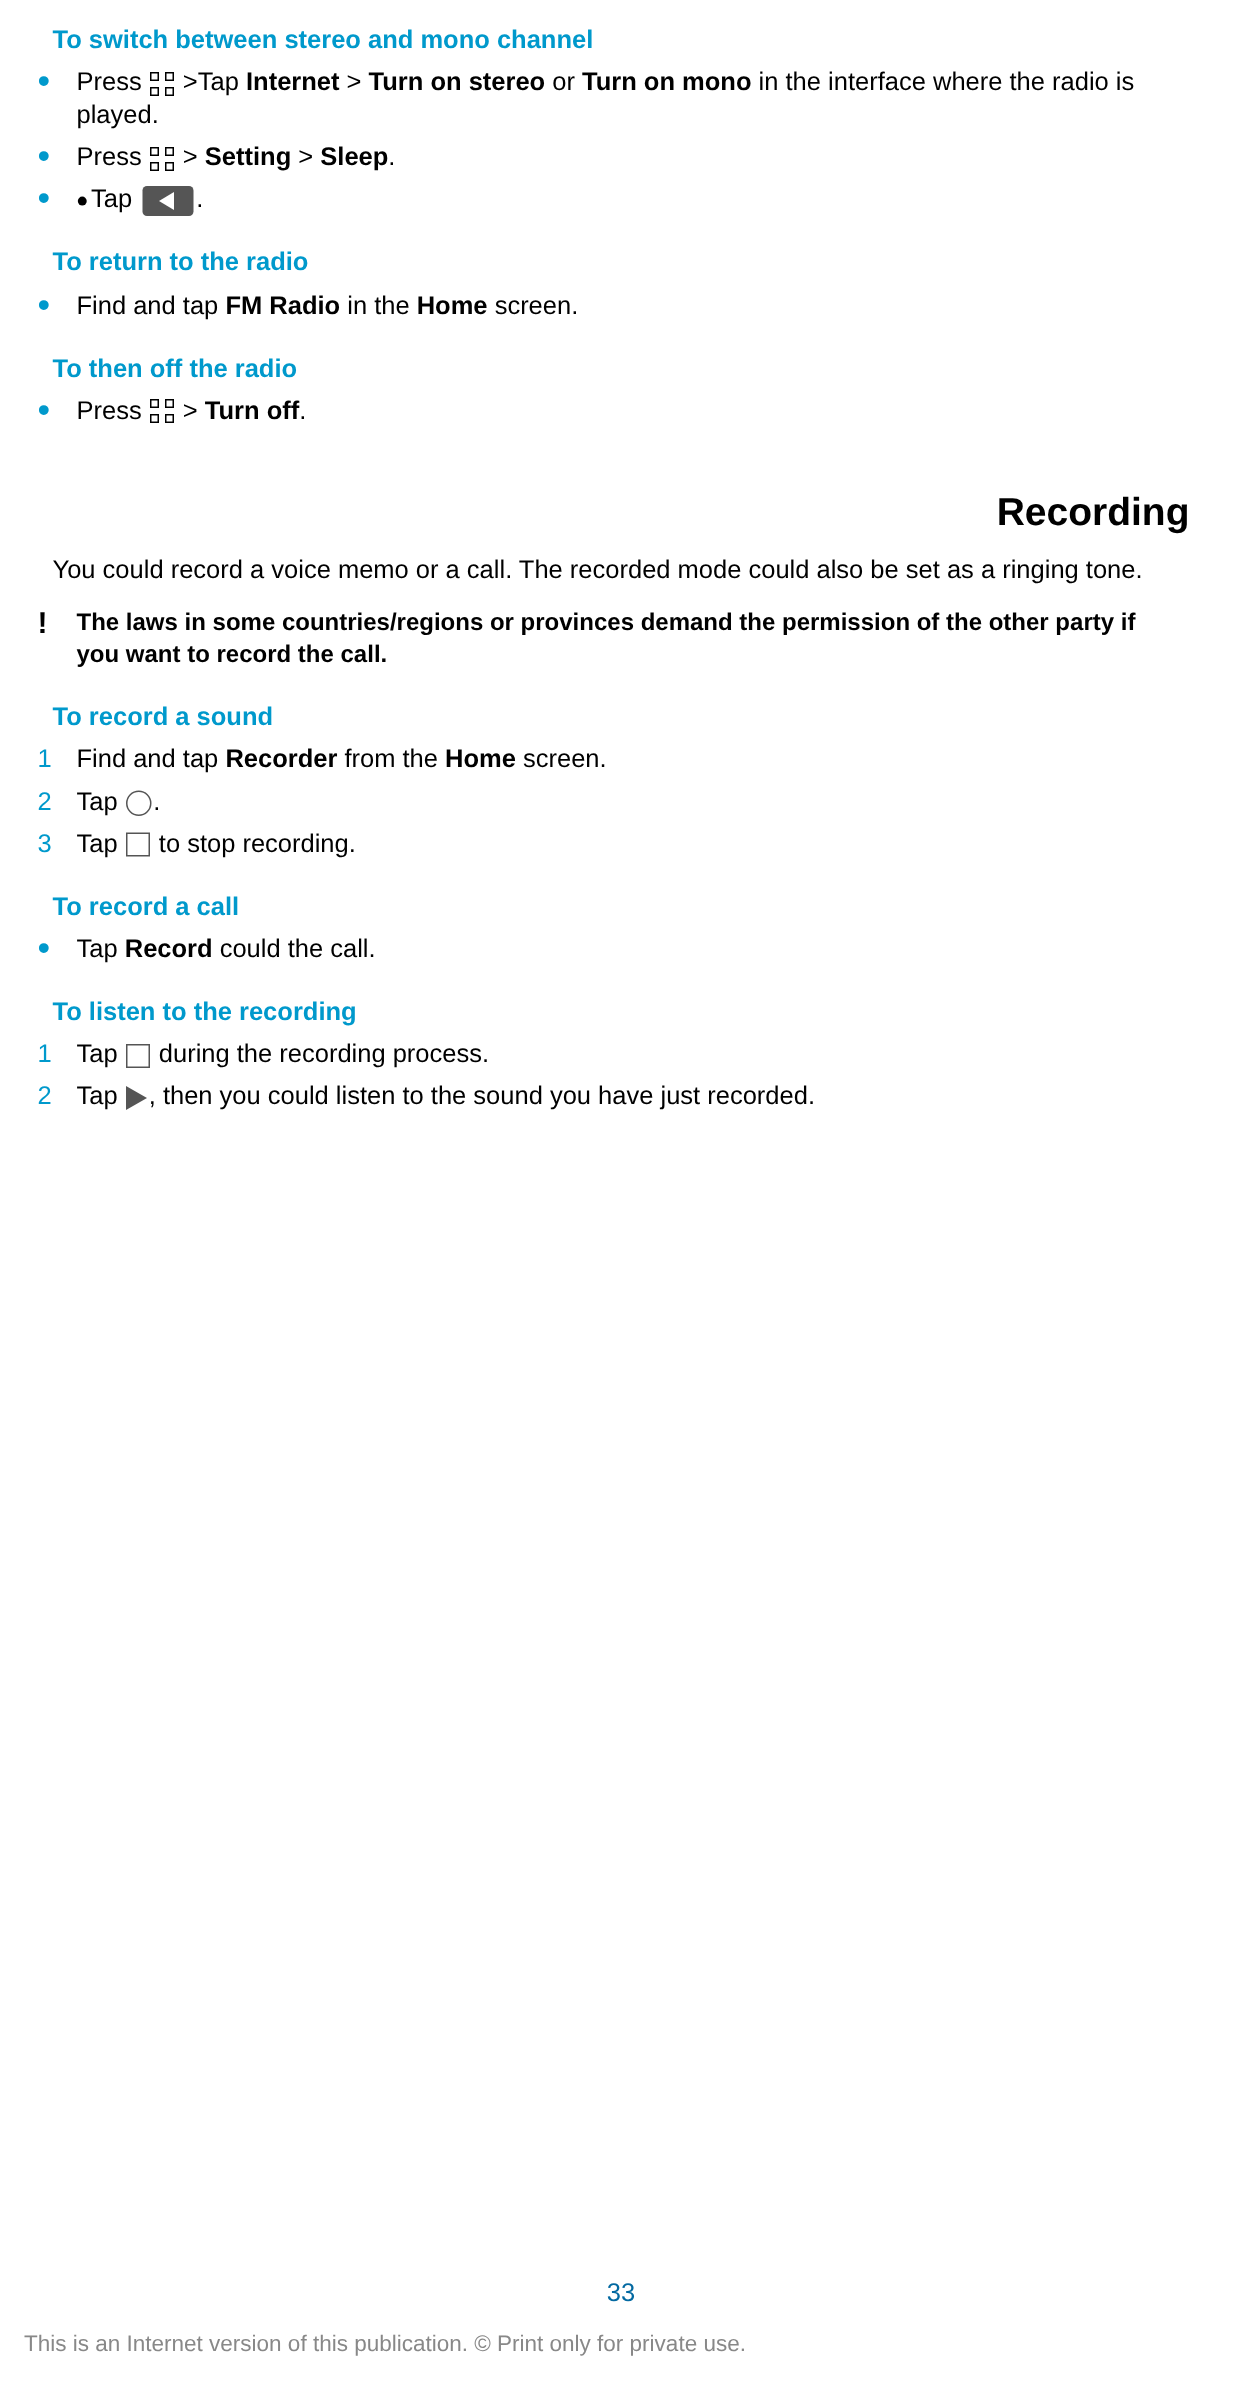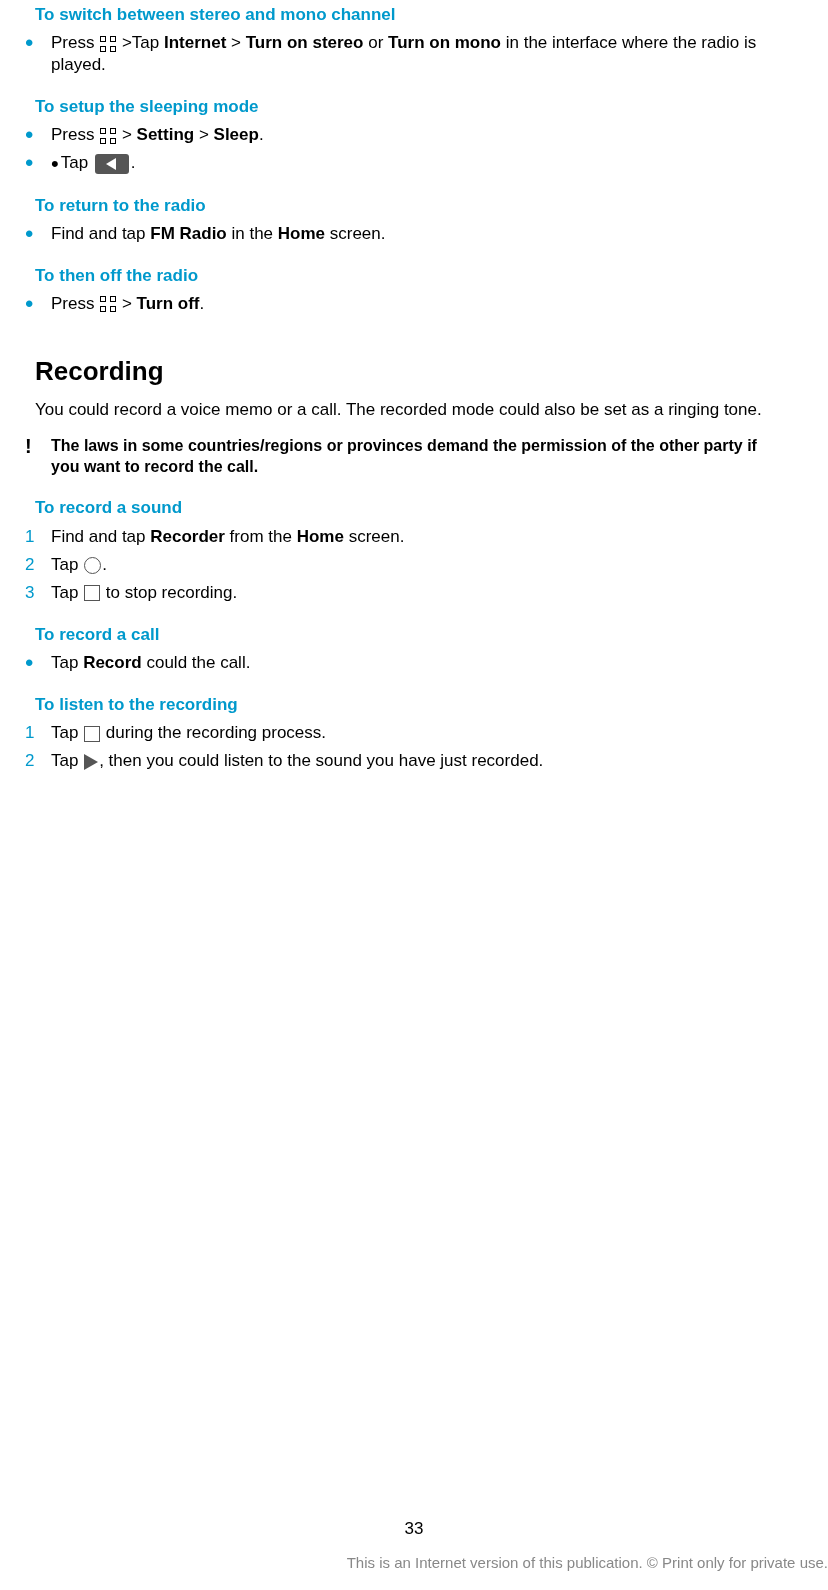--- a/index.html
+++ b/index.html
@@ -20,21 +20,21 @@
     .content {
       padding: 0 35px 0 35px;
     }
     .section-title {
       color: #0099cc;
       font-weight: bold;
       font-size: 17px;
       margin-top: 20px;
     }
     .first-title {
-      margin-top: 4px;
+      margin-top: 16px;
     }
     .bullet-row {
       display: flex;
       align-items: flex-start;
       margin-top: 6px;
     }
     .bullet-marker {
       color: #0099cc;
       font-size: 24px;
       line-height: 0.9;
@@ -67,20 +67,21 @@
       flex: 1;
       padding-right: 30px;
     }
     .bold {
       font-weight: bold;
     }
     .h2 {
       font-weight: bold;
       font-size: 26px;
       margin-top: 40px;
+      text-align: right;
     }
     .para {
       margin-top: 10px;
       padding-right: 5px;
     }
     .icon-grid {
       display: inline-block;
       vertical-align: middle;
       width: 16px;
       height: 16px;
@@ -151,29 +152,29 @@
       font-weight: bold;
       font-size: 16px;
       padding-right: 10px;
     }
     .page-number {
       position: absolute;
       bottom: 50px;
       left: 0;
       right: 0;
       text-align: center;
-      color: #000000;
+      color: #0369a1;
       font-size: 17px;
     }
     .footer-note {
       position: absolute;
       bottom: 18px;
-      left: 0;
+      left: 16px;
       right: 0;
-      text-align: right;
+      text-align: left;
       color: #888;
       font-size: 15px;
     }
     .inner-bullet {
       display: inline-block;
       font-size: 22px;
       vertical-align: middle;
       line-height: 0.5;
       margin-right: 2px;
     }
@@ -184,21 +185,20 @@
 <div class="content">
 
   <div class="section-title first-title">To switch between stereo and mono channel</div>
   <div class="bullet-row">
     <div class="bullet-marker">•</div>
     <div class="bullet-text">
       <span>Press </span><span class="icon-grid"><span class="sq1"></span><span class="sq2"></span><span class="sq3"></span><span class="sq4"></span></span><span> &gt;Tap </span><span class="bold">Internet</span><span> &gt; </span><span class="bold">Turn on stereo</span><span> or </span><span class="bold">Turn on mono</span><span> in the interface where the radio is played.</span>
     </div>
   </div>
 
-  <div class="section-title">To setup the sleeping mode</div>
   <div class="bullet-row">
     <div class="bullet-marker">•</div>
     <div class="bullet-text">
       <span>Press </span><span class="icon-grid"><span class="sq1"></span><span class="sq2"></span><span class="sq3"></span><span class="sq4"></span></span><span> &gt; </span><span class="bold">Setting</span><span> &gt; </span><span class="bold">Sleep</span><span>.</span>
     </div>
   </div>
 
   <div class="bullet-row">
     <div class="bullet-marker">•</div>
     <div class="bullet-text">

